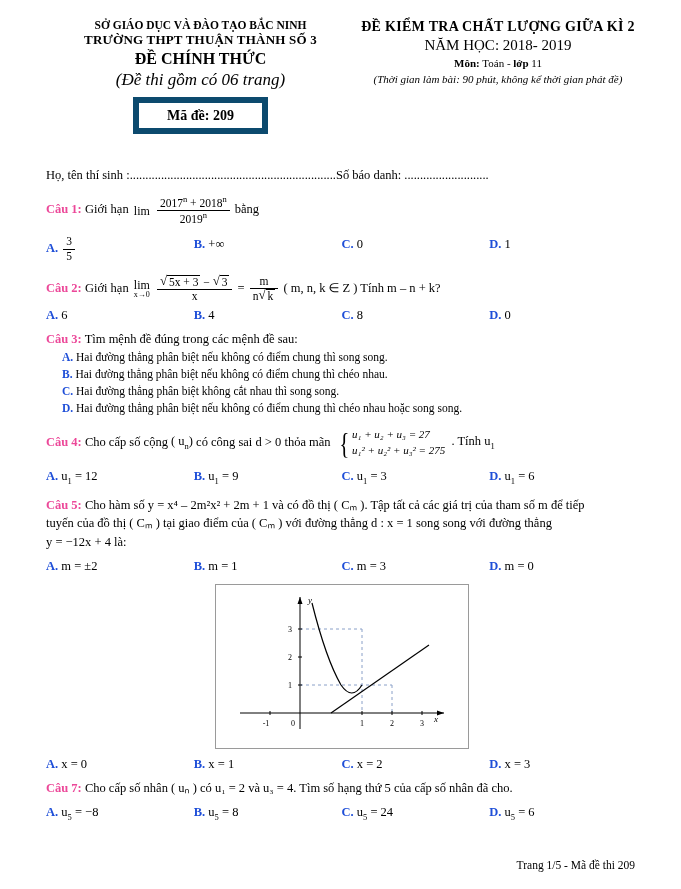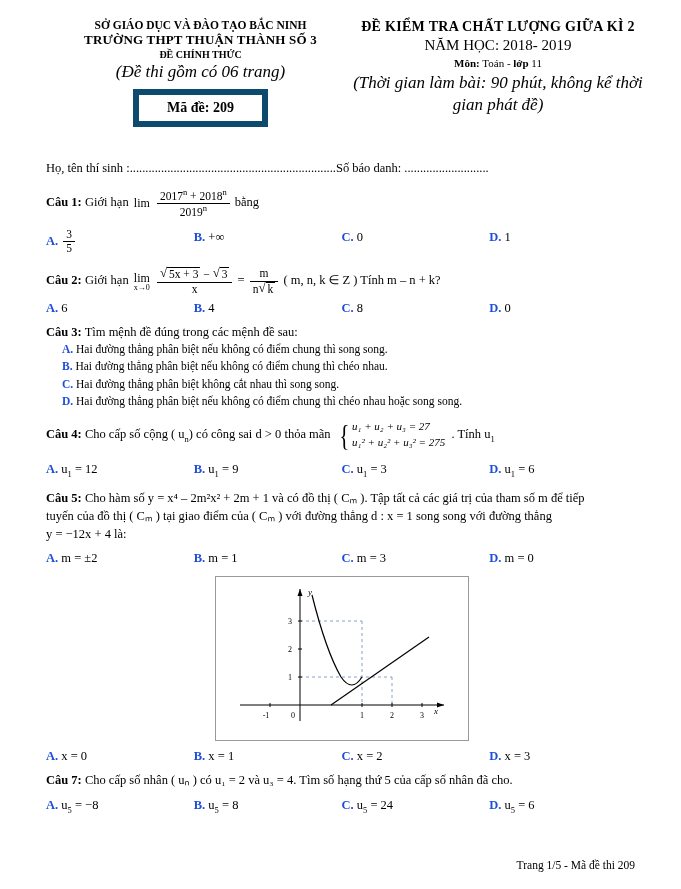--- a/index.html
+++ b/index.html
@@ -44,21 +44,21 @@
   .hl-line1 {
     font-size: 11.5px;
     font-weight: bold;
   }
   .hl-line2 {
     font-size: 13px;
     font-weight: bold;
     letter-spacing: 0.2px;
   }
   .hl-line3 {
-    font-size: 10px;
+    font-size: 16px;
     font-weight: bold;
   }
   .hl-line4 {
     font-size: 17px;
     font-style: italic;
   }
   .code-box {
     display: inline-block;
     border: 6px solid #0c4a6e;
     padding: 4px 28px;
@@ -72,40 +72,40 @@
     letter-spacing: 0.3px;
   }
   .hr-line2 {
     font-size: 15px;
   }
   .hr-line3 {
     font-size: 11px;
   }
   .hr-line3 b { font-weight: bold; }
   .hr-line4 {
-    font-size: 17px;
+    font-size: 11px;
     font-style: italic;
     margin-top: 2px;
   }
 
   
   .candidate {
     margin: 34px 46px 0 46px;
     font-size: 12.5px;
     white-space: nowrap;
   }
 
   
   .q-block {
     margin: 0 44px 0 46px;
     font-size: 12.5px;
     line-height: 1.45;
   }
   .q-label {
-    color: #000000;
+    color: #ec4899;
     font-weight: bold;
   }
   .ans-label {
     color: #1f4fd8;
     font-weight: bold;
   }
   .opt-row {
     display: flex;
     flex-direction: row;
     margin-top: 3px;

